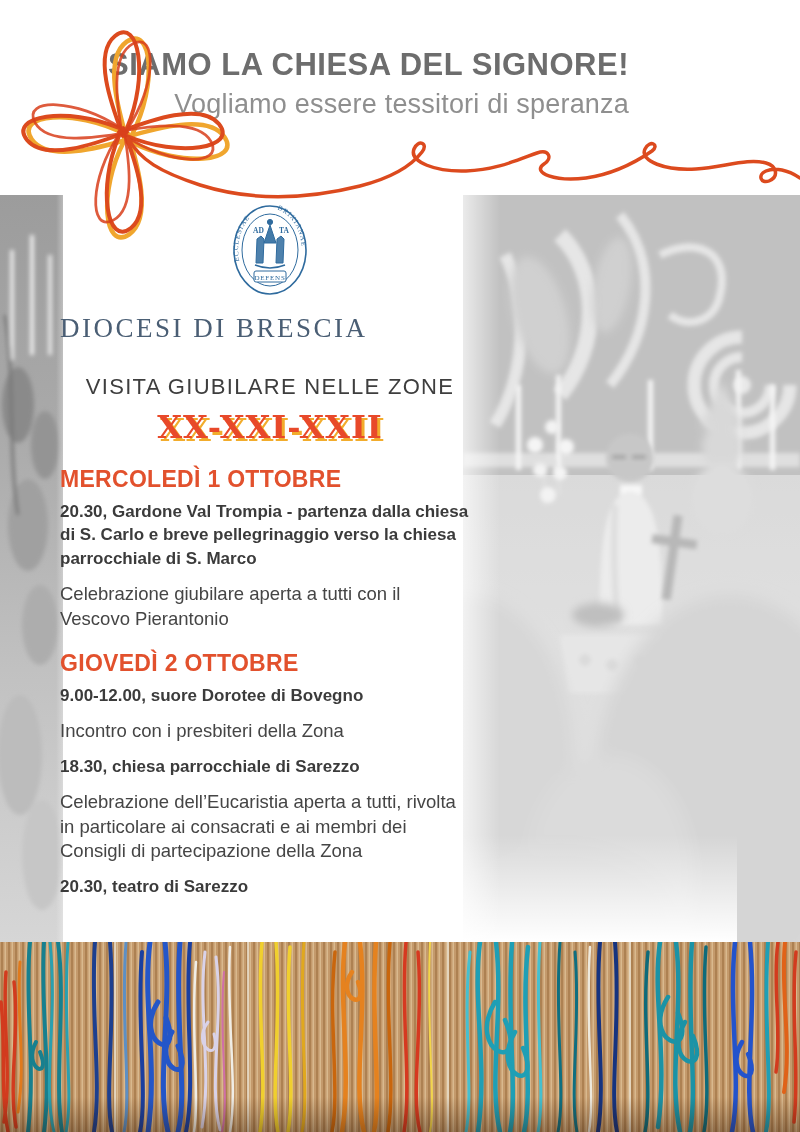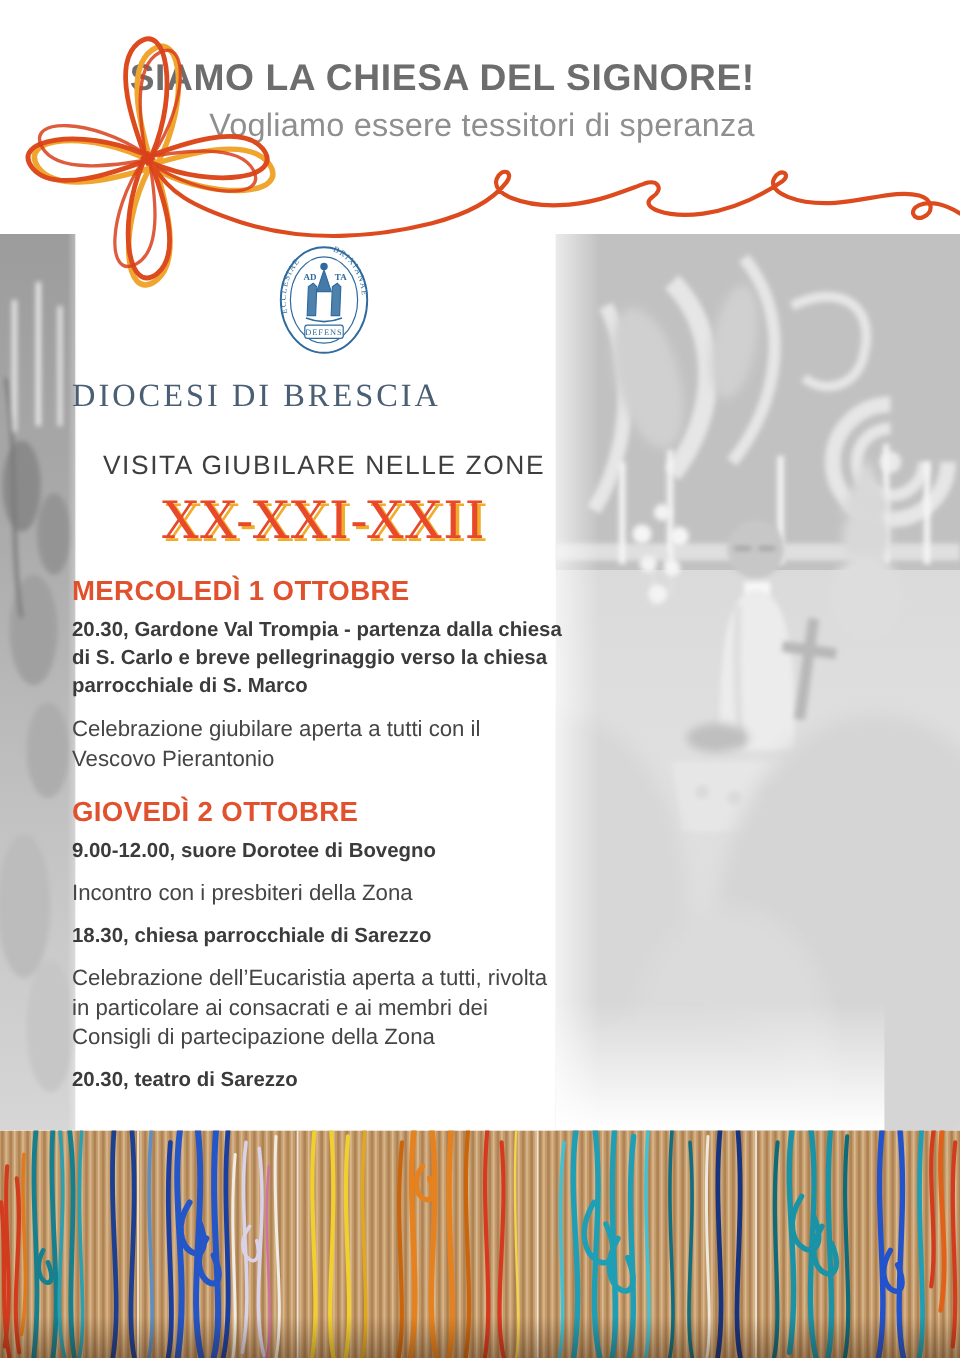--- a/index.html
+++ b/index.html
@@ -22,21 +22,21 @@
       #ffffff 445px, rgba(255,255,255,0) 500px,
       rgba(255,255,255,0) 100%);}
 
   
   .content{position:absolute;left:60px;top:203px;width:420px;z-index:5;color:#3a3a3a;}
   .seal-wrap{text-align:center;}
   .org-name{margin-top:12px;text-align:left;font-family:"Liberation Serif",serif;
     font-size:27px;color:#4a5e74;letter-spacing:2.5px;}
   .kicker{margin-top:30px;text-align:center;font-size:22px;color:#3e3e3e;letter-spacing:1.3px;font-weight:400;}
   .zones{margin-top:8px;text-align:center;font-family:"DejaVu Serif","Liberation Serif",serif;
-    font-weight:400;font-size:43px;color:#e8492a;letter-spacing:1px;
+    font-weight:700;font-size:32px;color:#e8492a;letter-spacing:1px;
     text-shadow:3px 3px 0 #f2ac2c;}
   .theme{margin-top:14px;text-align:center;font-size:21px;font-weight:700;font-style:italic;
     color:#141414;letter-spacing:0.6px;}
 
   .schedule{margin-top:20px;width:414px;}
   .day-title{font-size:23px;font-weight:700;color:#e2512d;letter-spacing:0.3px;margin-bottom:7px;}
   .day+.day{margin-top:18px;}
   .sched-item{margin-bottom:11px;}
   .item-bold{font-size:17px;font-weight:700;color:#3b3b3b;line-height:1.38;}
   .item-text{font-size:18.5px;font-weight:400;color:#454545;line-height:1.33;margin-top:12px;}

